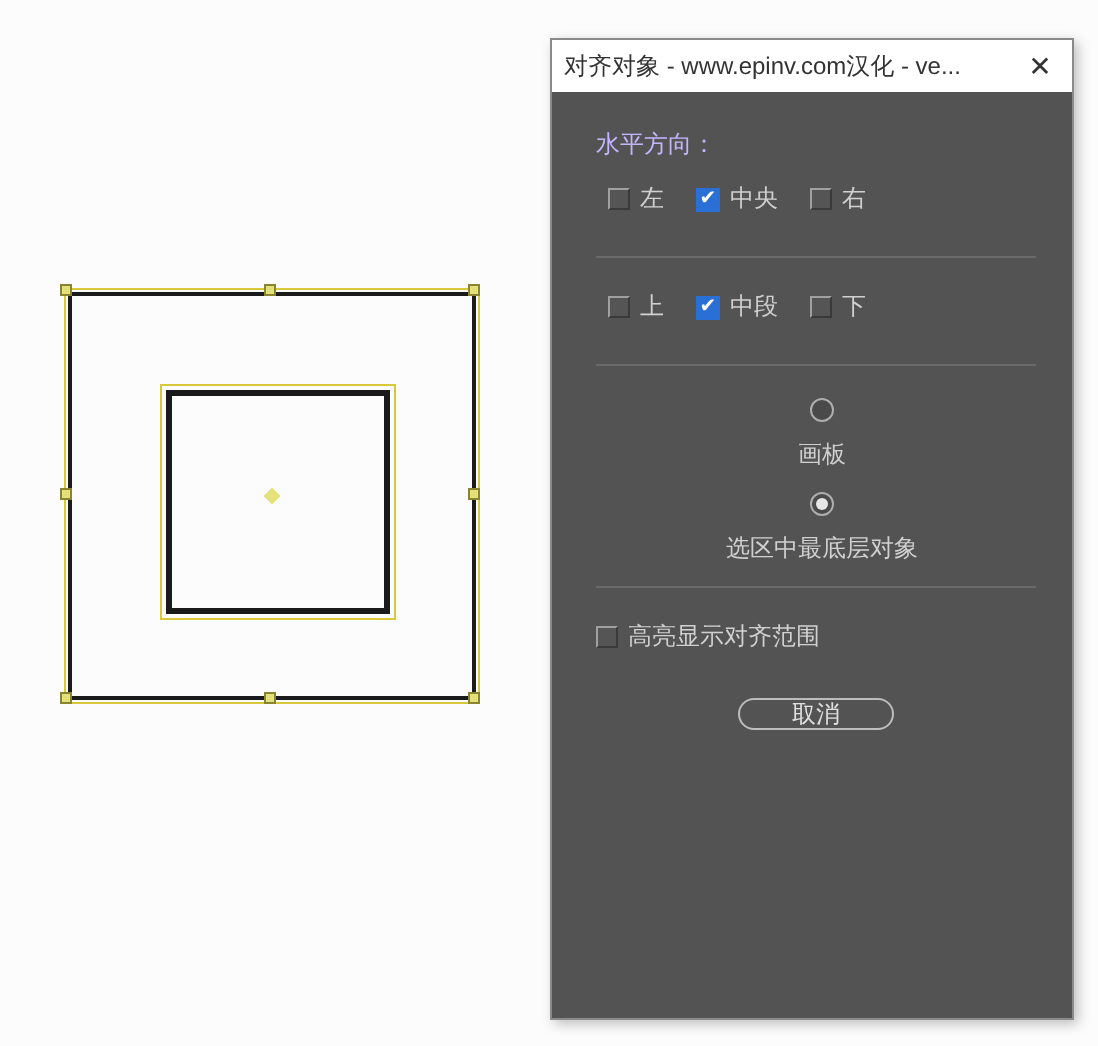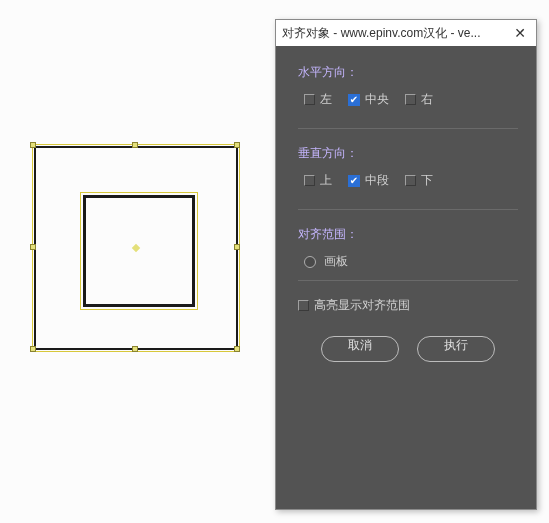--- a/index.html
+++ b/index.html
@@ -106,45 +106,45 @@
     color:#fff; font-size:10px; line-height:1;
   }
   .divider {
     border: none;
     border-top: 1px solid #6a6a6a;
     margin: 6px 0 16px 0;
   }
   .radio-row {
     display: flex; align-items: center; gap: 8px;
     margin-bottom: 10px; padding-left: 6px;
-    color: #d0d0d0; cursor: pointer;
+    color: #d0d0d0; cursor: pointer; flex-direction: column;
   }
   .radio {
     width: 12px; height: 12px; border-radius: 50%;
     border: 1px solid #aeaeae;
     display:inline-flex; align-items:center; justify-content:center;
     background:#4a4a4a;
   }
   .radio.sel::after {
     content:""; width:6px; height:6px; border-radius:50%;
     background:#e6e6e6;
   }
   .btnbar {
     display:flex; justify-content:center; gap:18px;
     margin-top: 22px;
   }
   .btn {
-    width: 78px; height: 26px;
+    width: 78px; height: 16px;
     border: 1px solid #bcbcbc;
     border-radius: 13px;
     background: transparent;
     color: #e0e0e0;
     font-size: 12px;
     cursor: pointer;
-    display:flex; align-items:flex-start; justify-content:center;
+    display:flex; align-items:center; justify-content:center;
   }
 </style>
 </head>
 <body>
 
 <div class="canvas-area">
   <div class="outer-box"></div>
   <div class="outer-box-sel"></div>
 
   <div class="handle" style="left:-4px;top:-4px"></div>
@@ -179,54 +179,53 @@
         <span>中央</span>
       </span>
       <span class="checkish">
         <span class="box-uncheck"></span>
         <span>右</span>
       </span>
     </div>
 
     <hr class="divider">
 
-    <div class="section-label">垂直方向：</div>
     <div class="row">
       <span class="checkish">
         <span class="box-uncheck"></span>
         <span>上</span>
       </span>
       <span class="checkish">
         <span class="box-check">✔</span>
         <span>中段</span>
       </span>
       <span class="checkish">
         <span class="box-uncheck"></span>
         <span>下</span>
       </span>
     </div>
 
     <hr class="divider">
 
-    <div class="section-label">对齐范围：</div>
     <div class="radio-row">
       <span class="radio"></span>
       <span>画板</span>
+    </div>
+    <div class="radio-row">
+      <span class="radio sel"></span>
+      <span>选区中最底层对象</span>
     </div>
 
     <hr class="divider">
 
     <div class="checkish" style="padding-left:0">
       <span class="box-uncheck"></span>
       <span>高亮显示对齐范围</span>
     </div>
 
     <div class="btnbar">
       <div class="btn">
         <span>取消</span>
       </div>
-      <div class="btn">
-        <span>执行</span>
-      </div>
     </div>
 
   </div>
 </div>
 
 </body></html>

